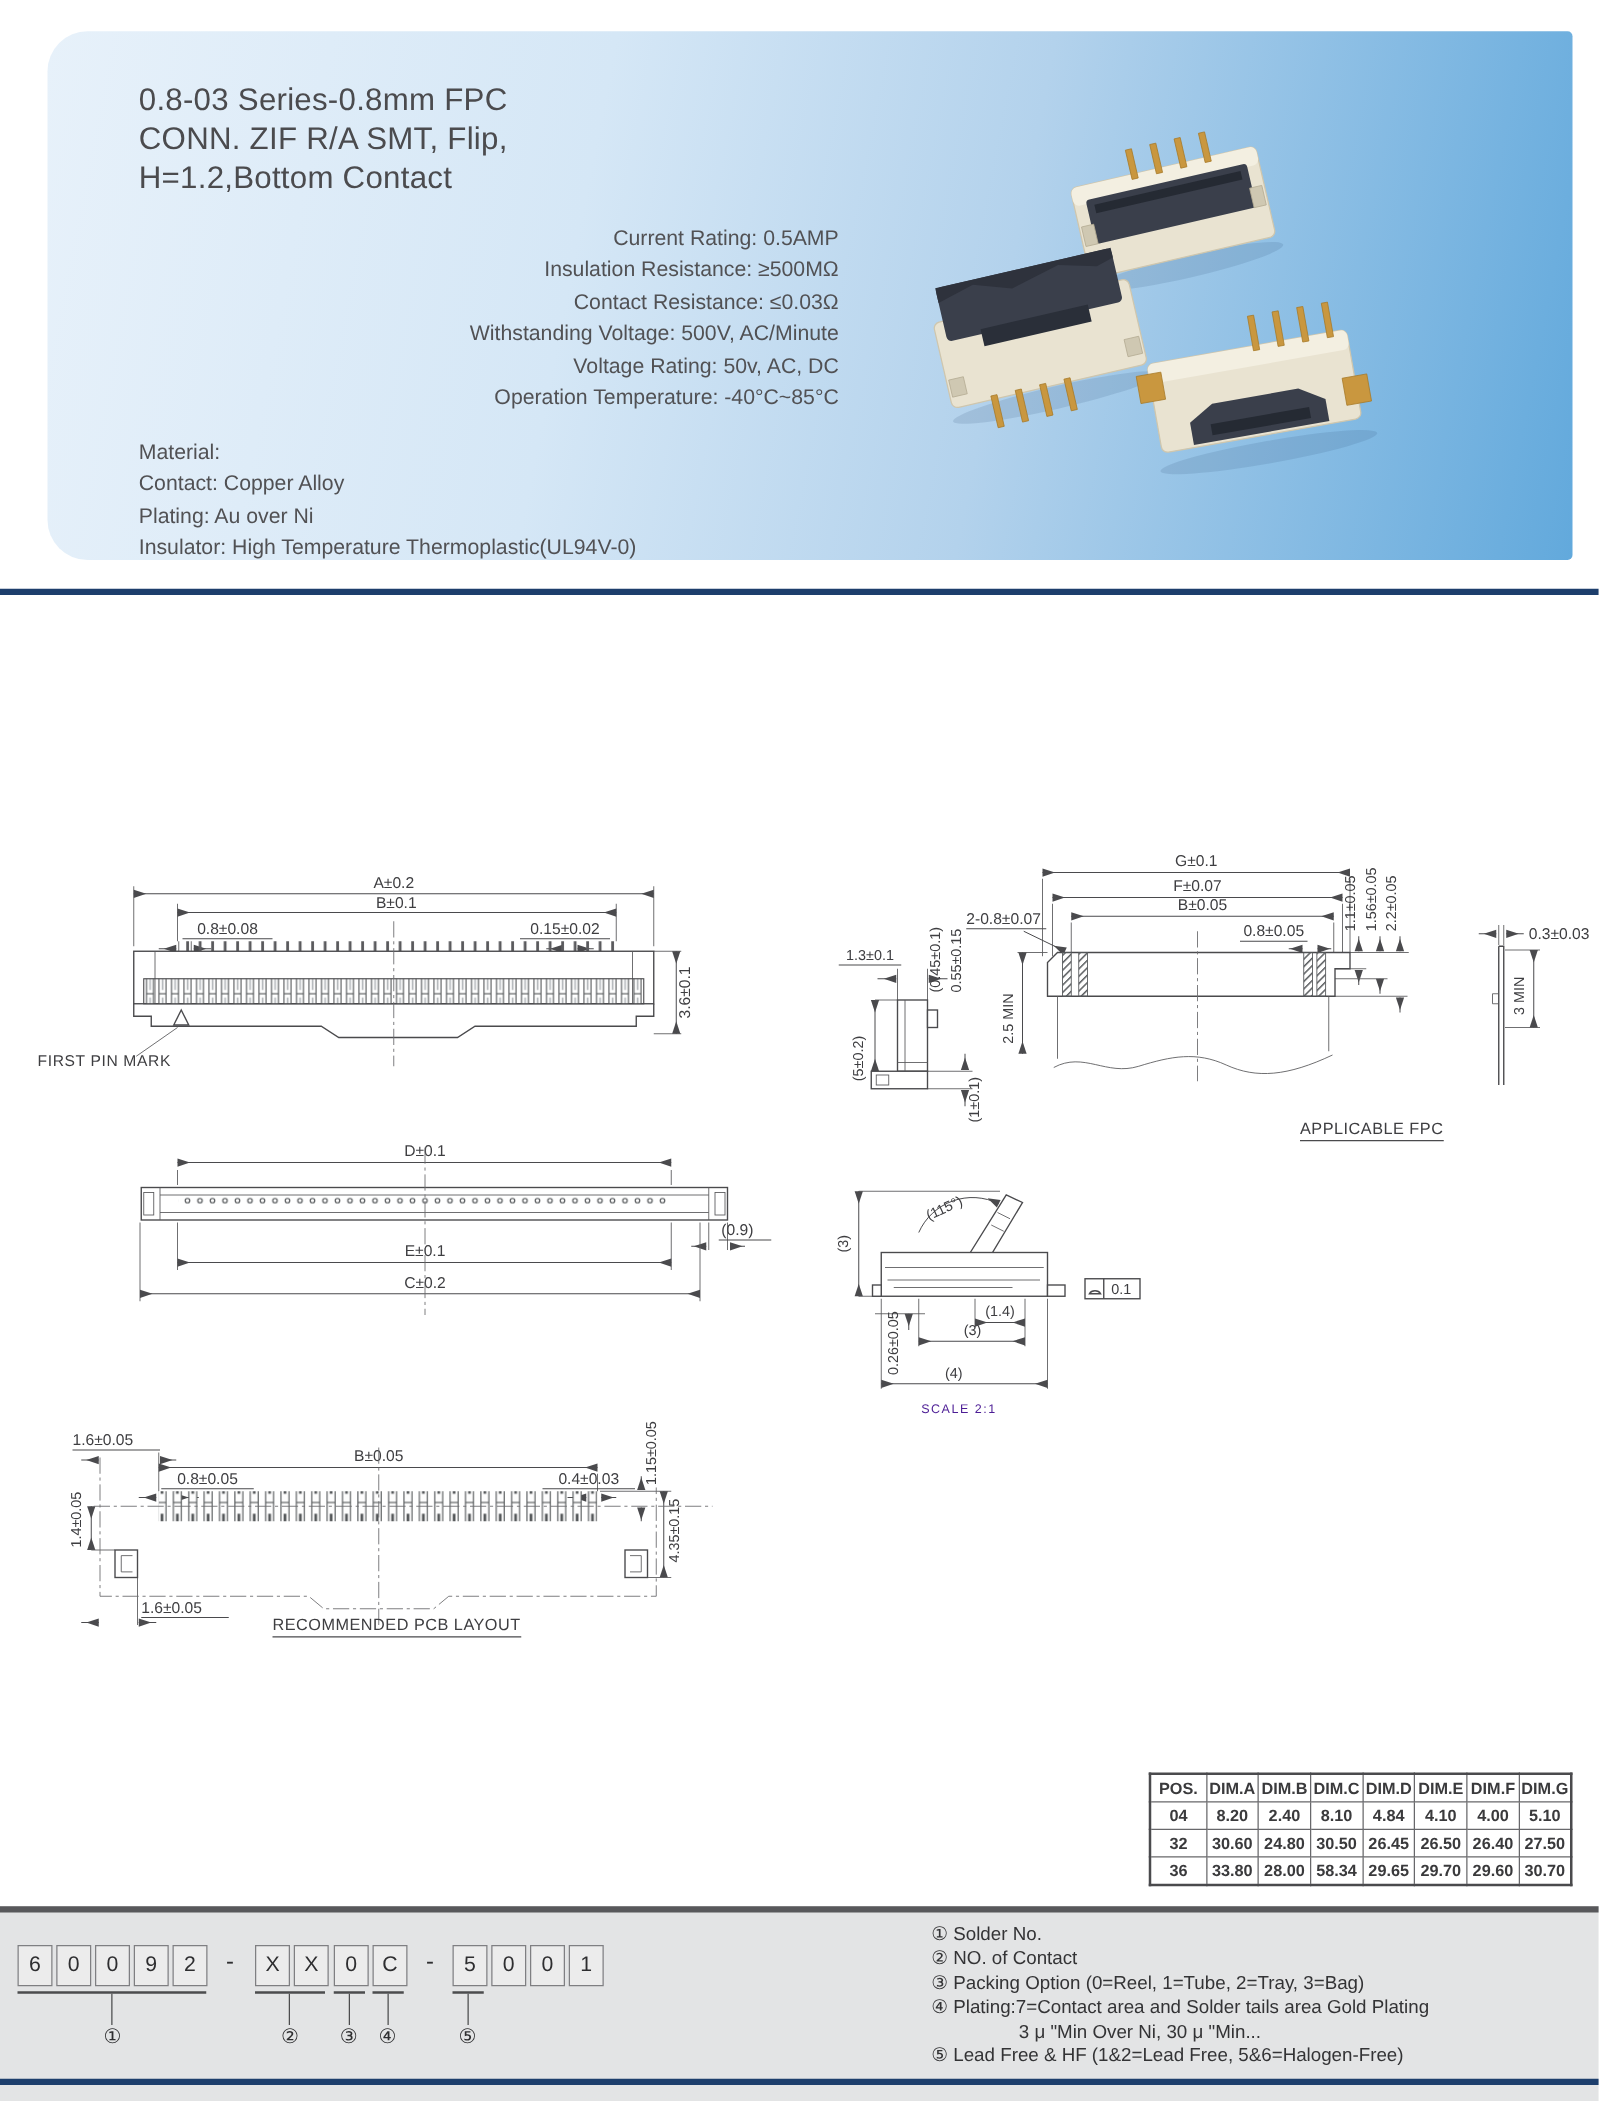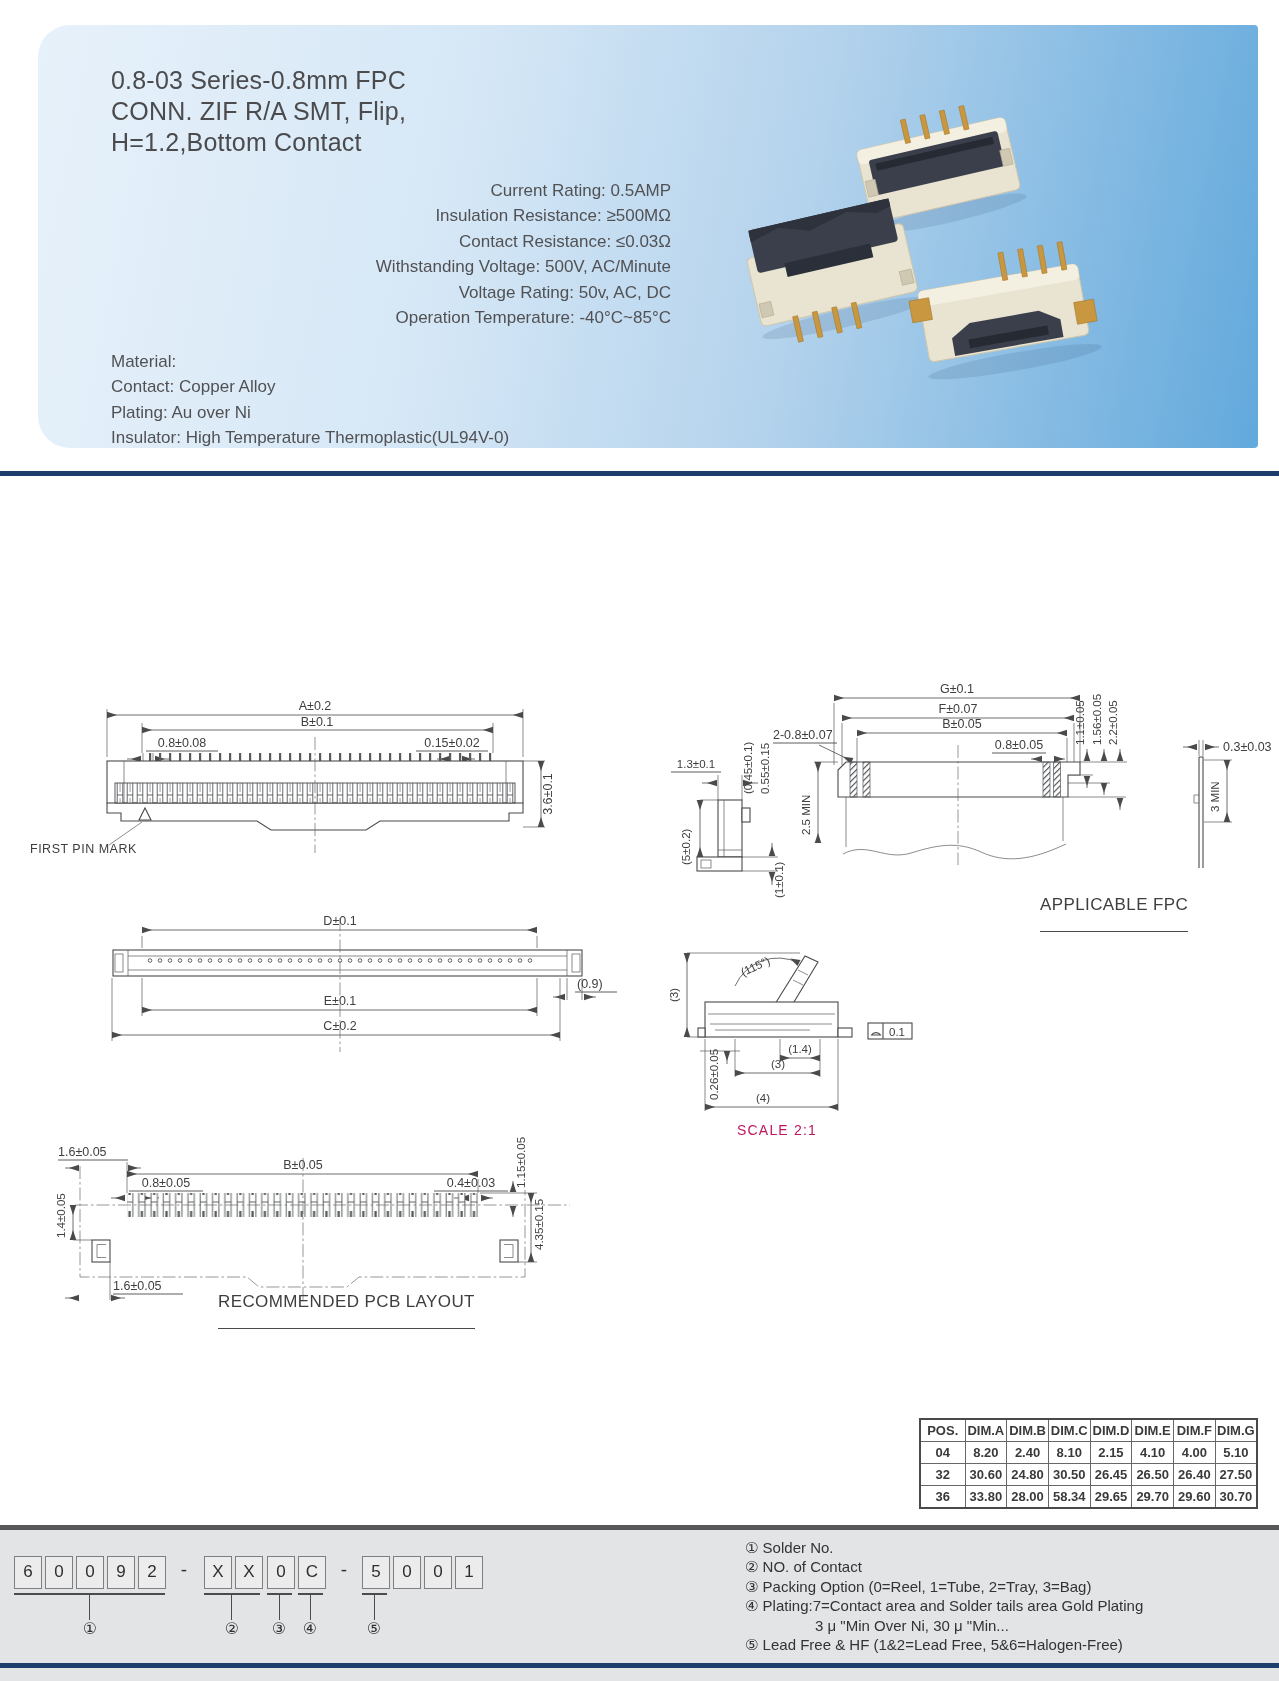--- a/index.html
+++ b/index.html
@@ -21,22 +21,22 @@
   
   svg{overflow:visible;}
   svg text{font-family:"Liberation Sans","DejaVu Sans",sans-serif;font-size:12.5px;fill:#3e3e41;}
   svg text.s{font-size:11.5px;}
   .ol{fill:#ffffff;stroke:#4a4a4d;stroke-width:1.1;}
   .nof{fill:none;stroke:#4a4a4d;stroke-width:1.1;}
   .thin{fill:none;stroke:#5a5a5d;stroke-width:0.7;}
   .dim{fill:none;stroke:#4a4a4d;stroke-width:0.8;}
   .und{stroke:#4a4a4d;stroke-width:0.9;}
   .cl{fill:none;stroke:#6b6b6e;stroke-width:0.7;stroke-dasharray:13 3 2.5 3;}
-  .dwg-label{font-size:17px;color:#3e3e41;letter-spacing:.4px;border-bottom:1px solid #4a4a4d;padding-bottom:16px;}
-  #scale-label{font-size:14px;color:#be185d;letter-spacing:1.2px;}
+  .dwg-label{font-size:13px;color:#3e3e41;letter-spacing:.4px;border-bottom:1px solid #4a4a4d;padding-bottom:2px;}
+  #scale-label{font-size:10px;color:#4c1d95;letter-spacing:1.2px;}
 
   
   #dim-table{left:919px;top:1418px;border-collapse:collapse;table-layout:fixed;width:339px;
     font-size:13px;color:#3a3a3c;}
   #dim-table th,#dim-table td{border:1px solid #68686b;text-align:center;font-weight:bold;
     height:21px;padding:0;overflow:hidden;}
   #dim-table{border:2px solid #4a4a4d;}
   #dim-table col.c0{width:45px;}
 
   
@@ -459,21 +459,21 @@
       <th>DIM.D</th>
       <th>DIM.E</th>
       <th>DIM.F</th>
       <th>DIM.G</th>
     </tr>
     <tr>
       <td>04</td>
       <td>8.20</td>
       <td>2.40</td>
       <td>8.10</td>
-      <td>2.15</td>
+      <td>4.84</td>
       <td>4.10</td>
       <td>4.00</td>
       <td>5.10</td>
     </tr>
     <tr>
       <td>32</td>
       <td>30.60</td>
       <td>24.80</td>
       <td>30.50</td>
       <td>26.45</td>

